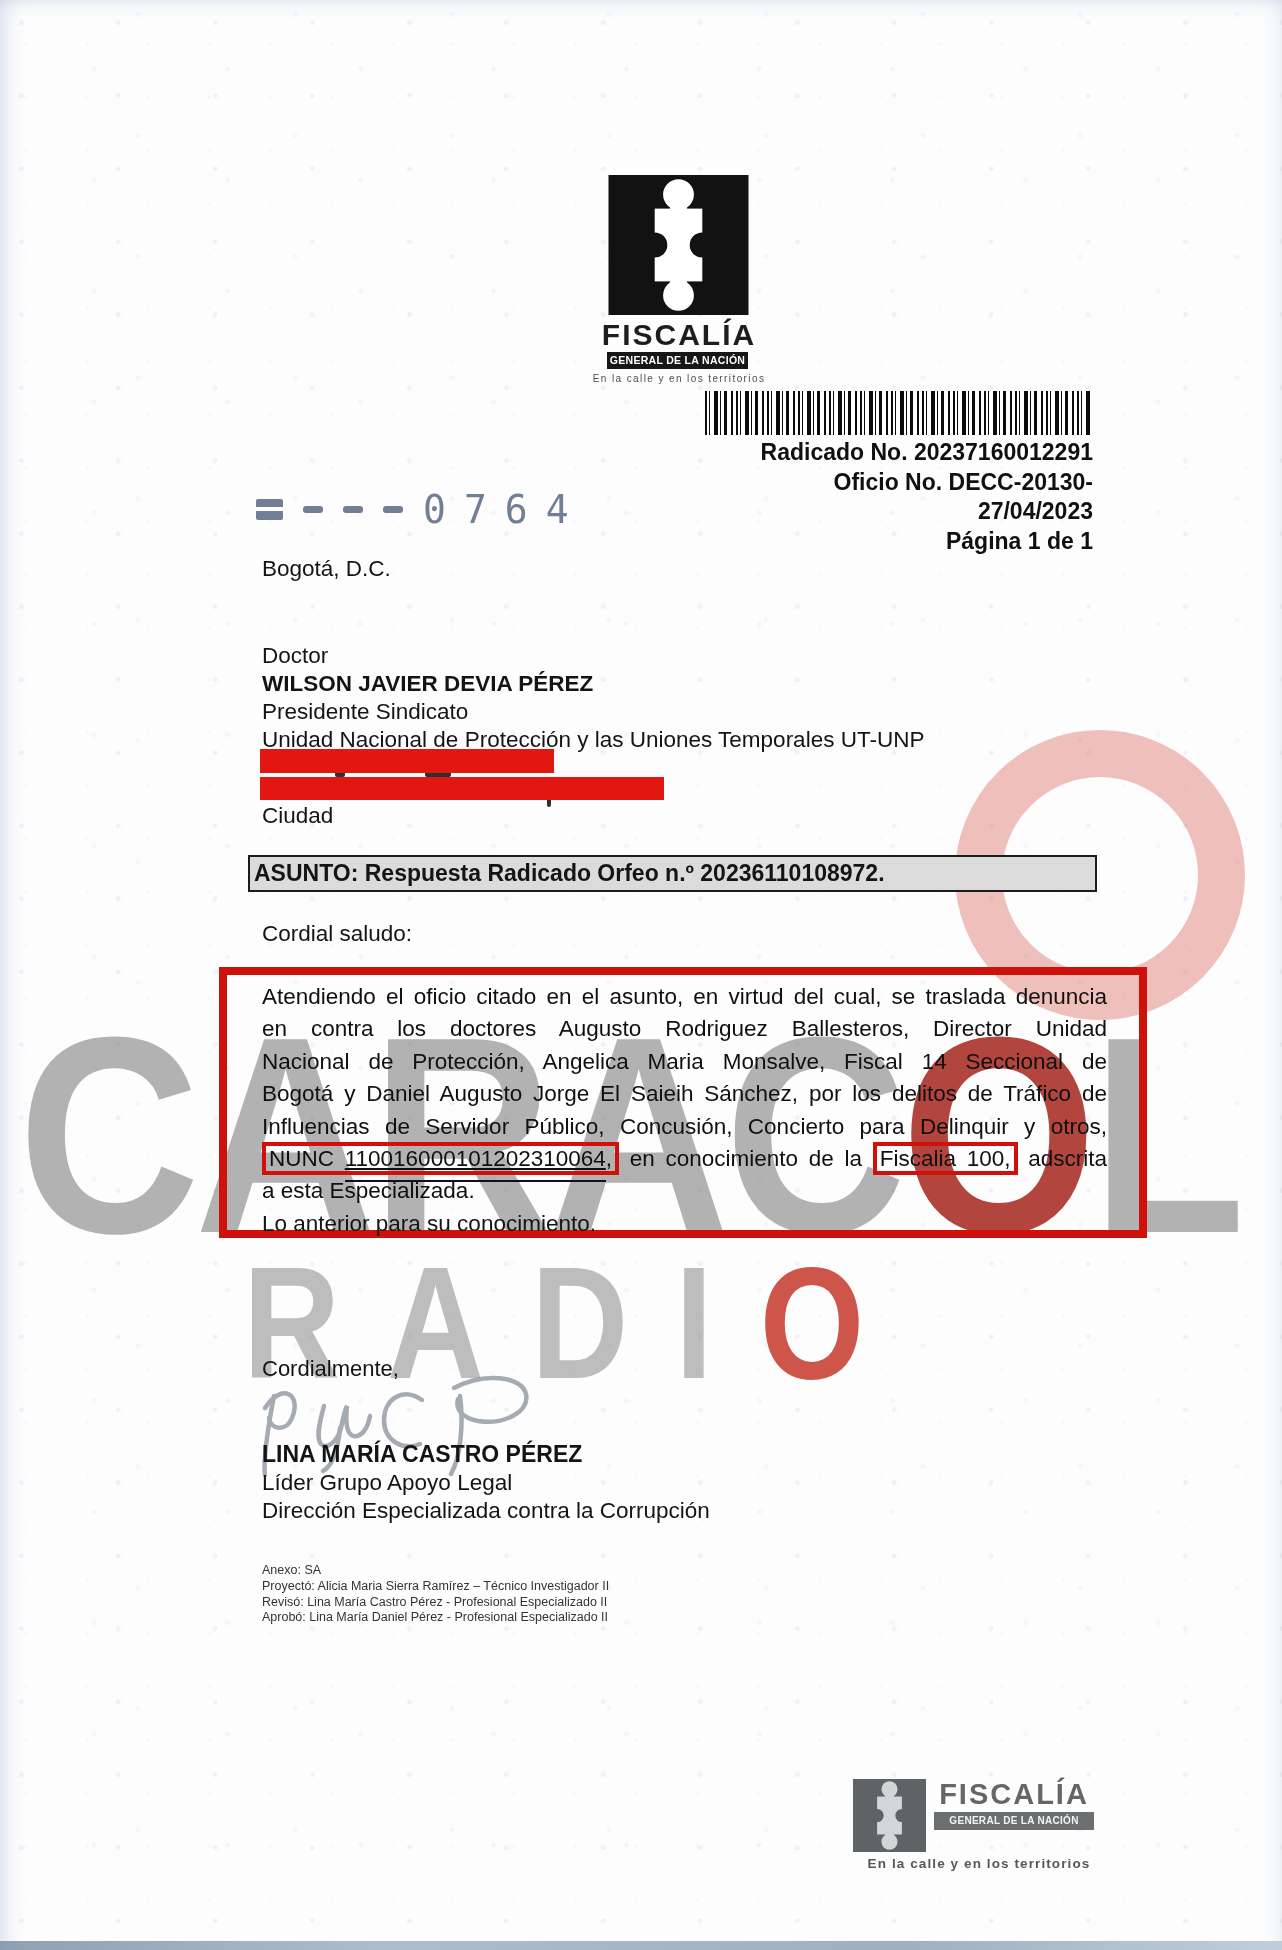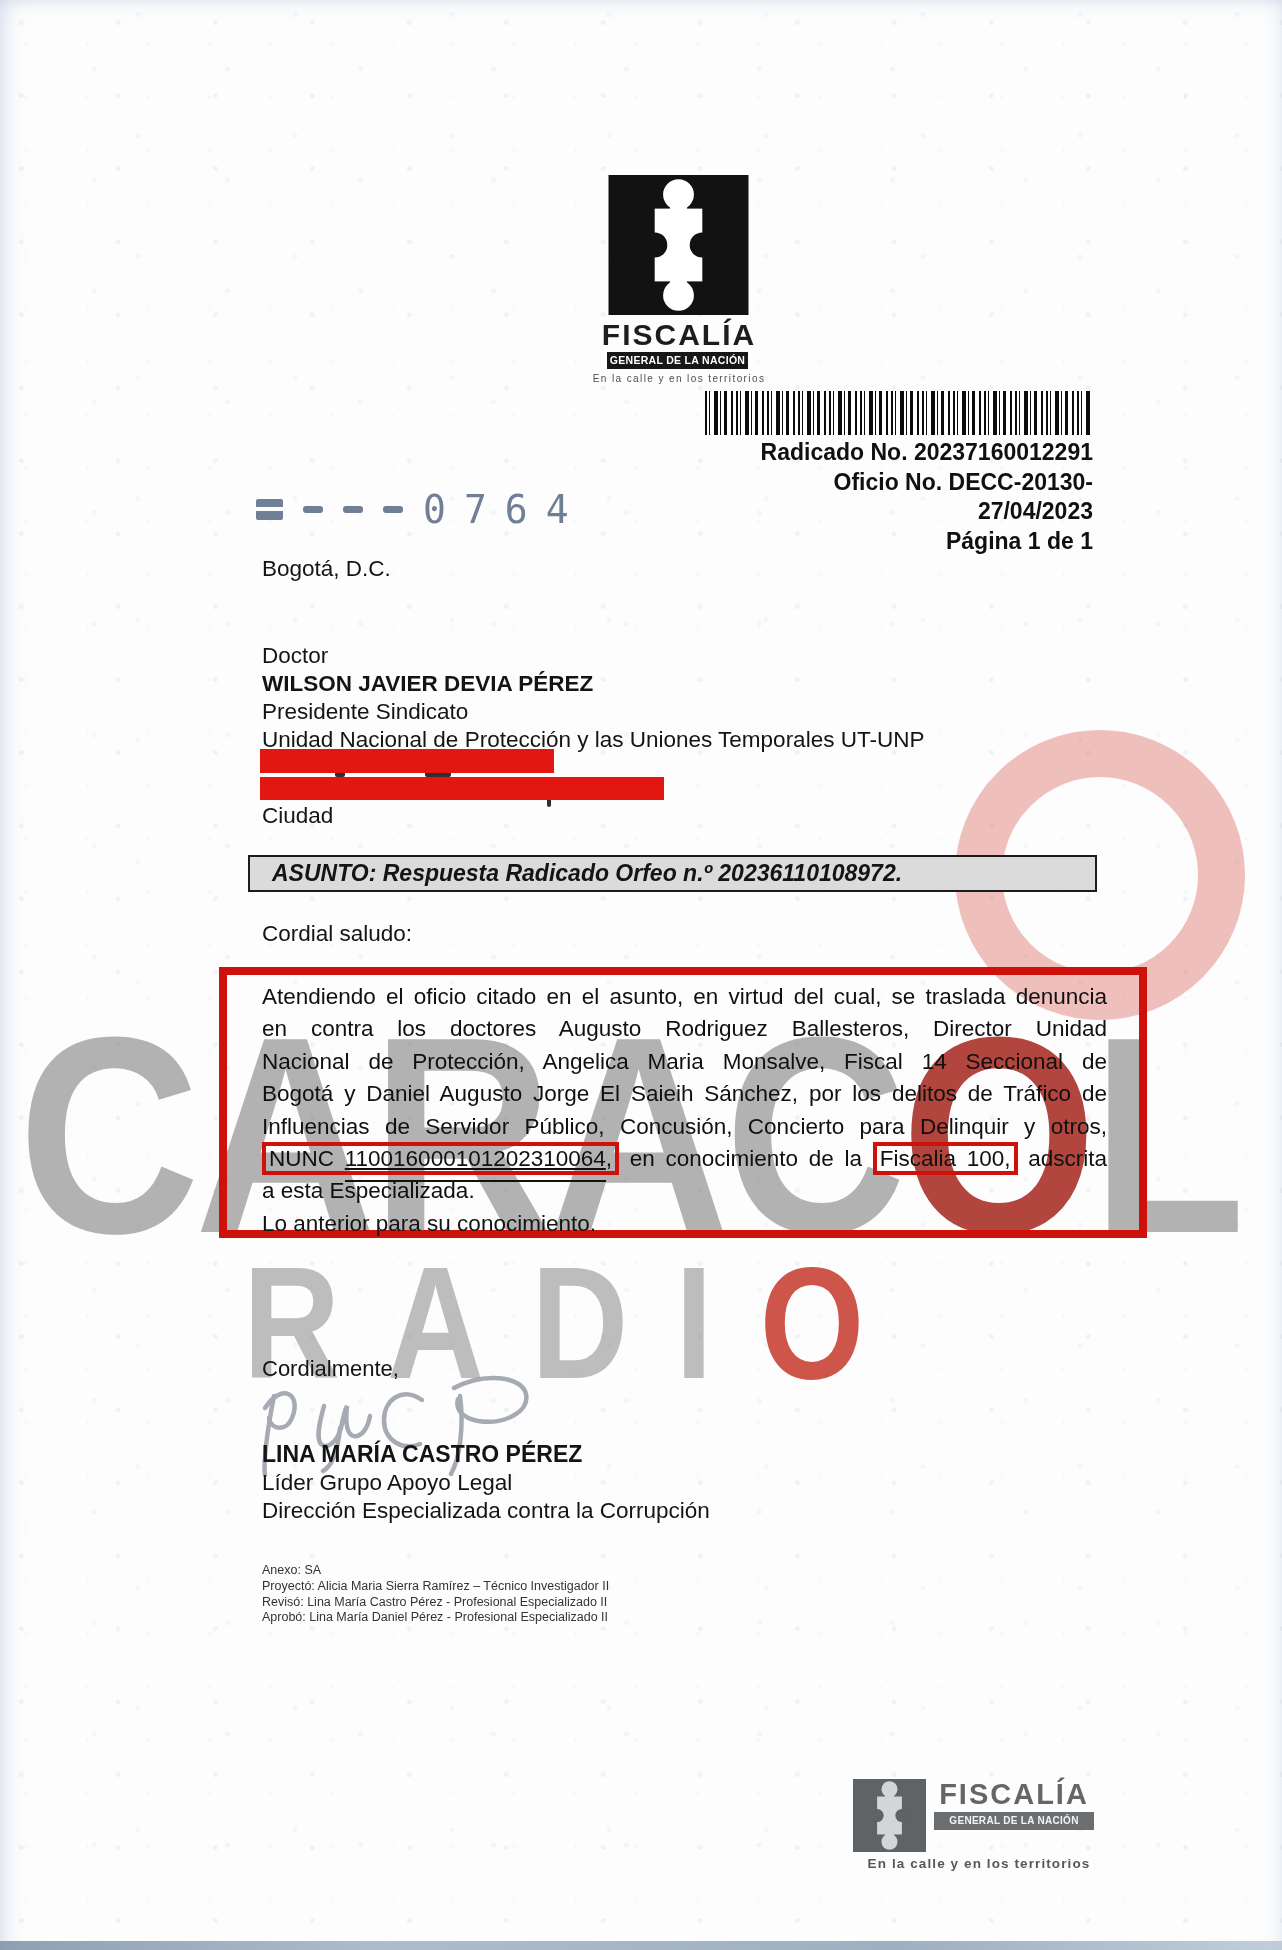--- a/index.html
+++ b/index.html
@@ -106,22 +106,22 @@
   .peek { background: #2f2f2f; border-radius: 2px; }
   .peek1 { left: 335px; top: 769px; width: 10px; height: 8px; }
   .peek2 { left: 425px; top: 767px; width: 26px; height: 10px; }
   .peek3 { left: 547px; top: 794px; width: 4px; height: 13px; }
 
   .ciudad { left: 262px; top: 803px; font-size: 22.5px; }
 
   .subject-box {
     left: 248px; top: 855px; width: 849px; height: 37px;
     background: #dbdbdb; border: 2px solid #1c1c1c;
-    line-height: 33px; padding-left: 22px;
-    font-size: 23px; font-weight: bold; white-space: nowrap; font-style: italic;
+    line-height: 33px; padding-left: 4px;
+    font-size: 23px; font-weight: bold; white-space: nowrap;
   }
   .greeting { left: 262px; top: 921px; font-size: 22.5px; }
 
   .redbox-outer {
     left: 219px; top: 967px; width: 928px; height: 271px;
     border: 8px solid #cf110c;
   }
   .paragraph { left: 262px; top: 981px; width: 845px; font-size: 22.5px; color: #101010; }
   .pline {
     height: 32.4px; line-height: 32.4px;

